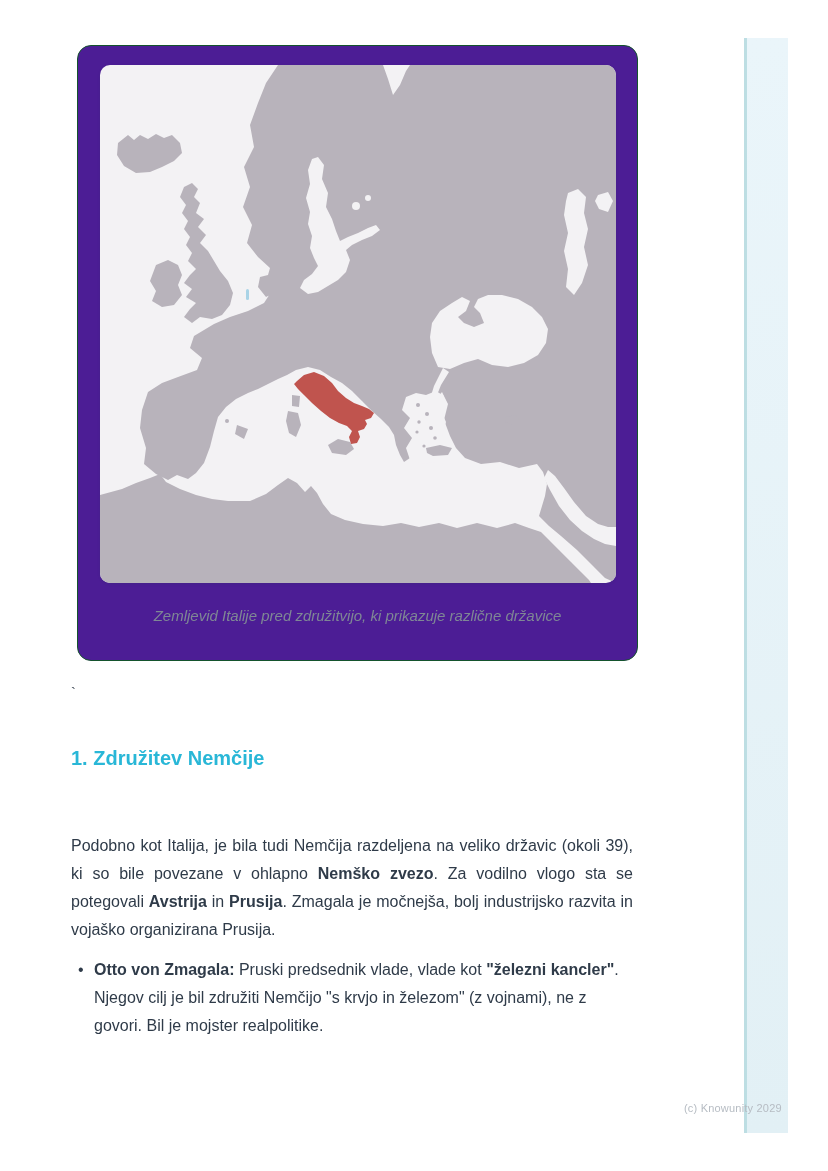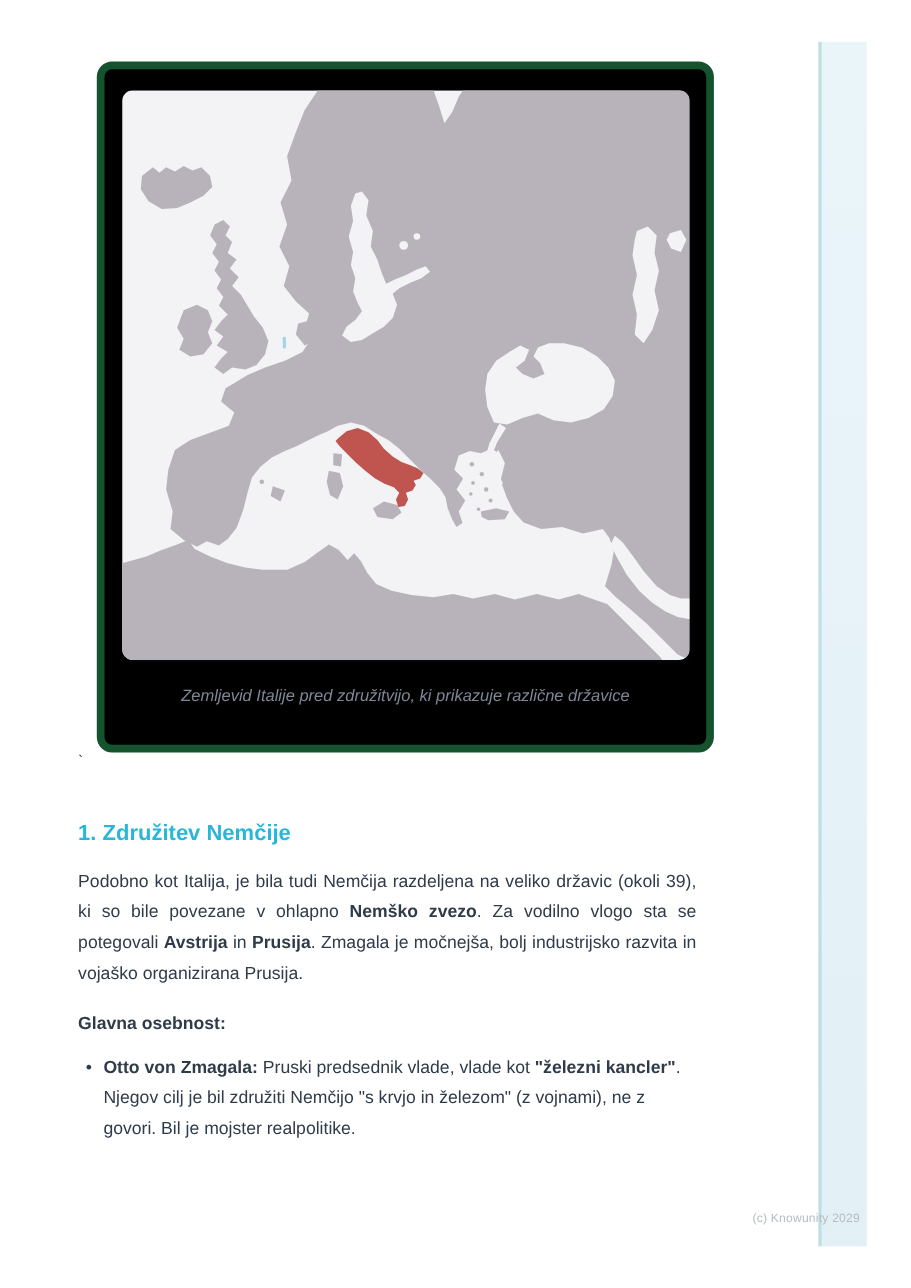--- a/index.html
+++ b/index.html
@@ -10,43 +10,43 @@
   }
   
   .side-strip {
     position:absolute; left:744px; top:38px; width:44px; height:1095px;
     background:linear-gradient(180deg,#eaf5fa 0%,#e2f0f5 100%);
     border-left:3px solid #bddee3; box-sizing:border-box; z-index:0;
   }
   
   .card {
     position:absolute; left:72px; top:40px; width:561px; box-sizing:border-box;
-    background:#000000; border:7px solid #14532d; border-radius:14px;
-    padding:19px 0 34px; margin:16px; z-index:1;
+    background:#4c1d95; border:1px solid #14532d; border-radius:14px;
+    padding:19px 0 34px; margin:5px; z-index:1;
   }
   .map-wrap {
     width:516px; height:518px; margin:0 auto; border-radius:10px; overflow:hidden;
     box-shadow:0 1px 3px rgba(40,60,80,0.16);
   }
   .map-wrap svg { display:block; width:100%; height:100%; }
   figcaption {
     margin:22px 12px 0; text-align:center; font-style:italic;
     font-size:15px; line-height:21px; color:#7f8795;
   }
   .stray { position:absolute; left:71px; top:684px; font-size:15px; color:#3a4452; z-index:1; }
   h2.section-heading {
     position:absolute; left:71px; top:745px; margin:0;
     font-size:20px; line-height:26px; font-weight:700; color:#29b7d7; z-index:1;
   }
   .text-col {
     position:absolute; left:71px; top:788px; width:562px;
     font-size:16px; line-height:28px; z-index:1;
   }
   .text-col p { margin:0; }
-  p.justified { text-align:justify; }
+  p.justified { text-align:justify;margin-top:44px; }
   .bold-label { margin-top:17px !important; font-weight:700; }
   .b { font-weight:700; }
   ul.person-list { margin:12px 0 0; padding:0; list-style:none; }
   ul.person-list li { position:relative; padding-left:23px; }
   ul.person-list .marker { position:absolute; left:7px; top:0; }
   p.wars { margin-top:10px !important; }
   .copyright {
     position:absolute; left:684px; top:1102px; z-index:2; white-space:nowrap;
     font-size:11px; line-height:13px; letter-spacing:0.2px; color:#b6bcc3;
   }
@@ -106,21 +106,20 @@
   <figcaption>Zemljevid Italije pred združitvijo, ki prikazuje različne državice</figcaption>
 </figure>
 
 <div class="stray">`</div>
 
 <h2 class="section-heading">1. Združitev Nemčije</h2>
 
 <div class="text-col">
   <p class="justified"><span>Podobno kot Italija, je bila tudi Nemčija razdeljena na veliko državic (okoli 39), ki so bile povezane v ohlapno </span><span class="b">Nemško zvezo</span><span>. Za vodilno vlogo sta se potegovali </span><span class="b">Avstrija</span><span> in </span><span class="b">Prusija</span><span>. Zmagala je močnejša, bolj industrijsko razvita in vojaško organizirana Prusija.</span></p>
 
-  <p class="bold-label">Glavna osebnost:</p>
 
   <ul class="person-list">
     <li><span class="marker">•</span><span class="b">Otto von Zmagala:</span><span> Pruski predsednik vlade, vlade kot </span><span class="b">"železni kancler"</span><span>. Njegov cilj je bil združiti Nemčijo "s krvjo in železom" (z vojnami), ne z govori. Bil je mojster realpolitike.</span></li>
   </ul>
 
 </div>
 
 <div class="copyright">(c) Knowunity 2029</div>
 
 </body></html>

